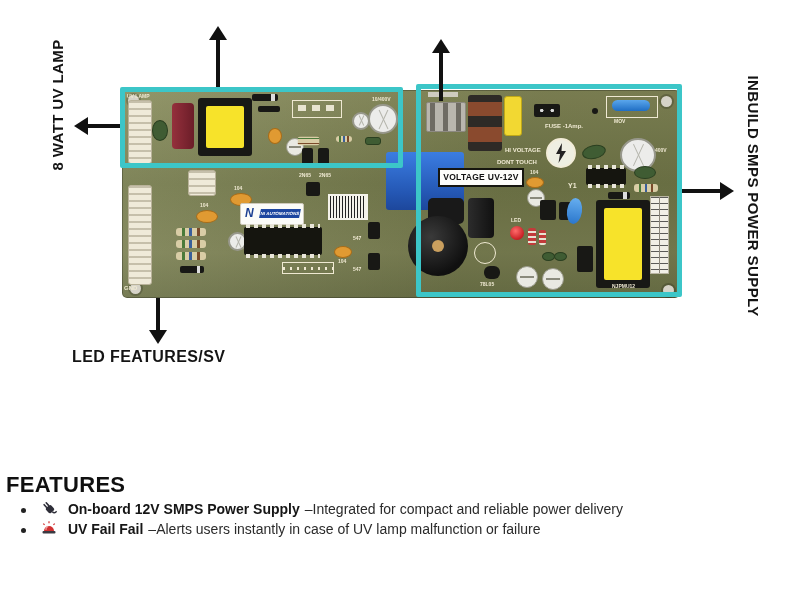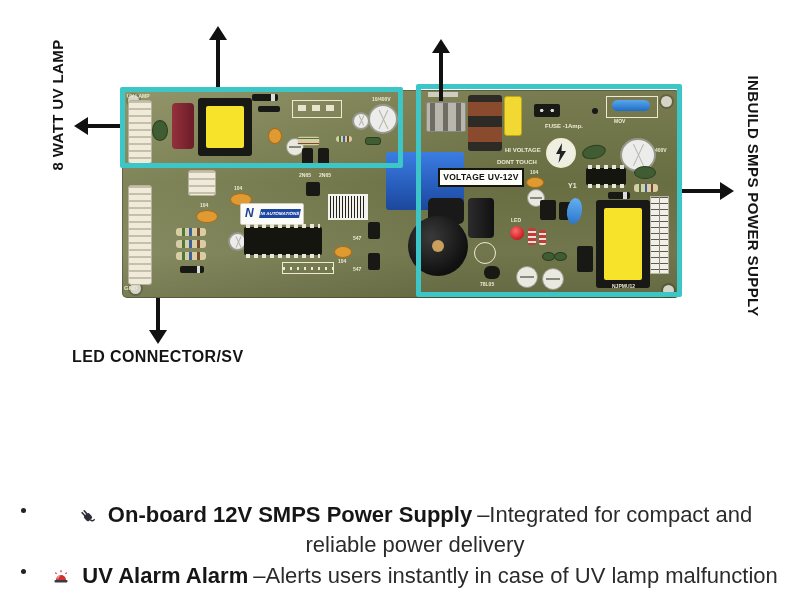--- a/index.html
+++ b/index.html
@@ -48,33 +48,33 @@
   .barcode{background:#f4f2ea;background-image:repeating-linear-gradient(90deg,#222 0 1px,transparent 1px 3px);border:2px solid #f4f2ea;}
   .digitstrip{background:#f1efe6;border:1px solid #b9b5a2;
     background-image:linear-gradient(90deg,transparent 48%,#8a867a 48% 52%,transparent 52%),
       repeating-linear-gradient(180deg,rgba(40,40,40,.75) 0 1px,transparent 1px 6px);}
 
   .hl{position:absolute;border:5px solid #3cc6c8;z-index:6;border-radius:2px;box-sizing:border-box;}
 
   
   .features-head{position:absolute;left:6px;top:472px;font-size:22px;font-weight:bold;color:#101010;letter-spacing:.3px;}
   .features-list{position:absolute;left:6px;top:500px;width:784px;margin:0;padding:0;list-style:none;}
-  .features-list li{position:relative;padding-left:34px;margin:0 0 1px 0;font-size:22px;line-height:1.36;color:#2b2b2b;text-align:center;}
+  .features-list li{position:relative;padding-left:34px;margin:0 0 1px 0;font-size:14px;line-height:1.36;color:#2b2b2b;}
   .dot{position:absolute;left:15px;top:8px;width:5px;height:5px;border-radius:50%;background:#222;}
   .ft-b{font-weight:bold;color:#161616;margin-right:5px;}
   .ft-icon{display:inline-block;width:18px;height:16px;vertical-align:-2px;margin-right:6px;}
 </style>
 </head>
 <body>
 
 <div class="scene">
 
   <div class="callout vlabel" style="left:-6px;top:99px;width:126px;text-align:center;transform:rotate(-90deg);">8 WATT UV LAMP</div>
   <div class="callout vlabel" style="left:637px;top:183px;width:232px;text-align:center;transform:rotate(90deg);">INBUILD SMPS POWER SUPPLY</div>
-  <div class="callout" style="left:72px;top:348px;font-size:16px;">LED CONNECTOR/SV</div>
+  <div class="callout" style="left:72px;top:348px;font-size:16px;">LED FEATURES/SV</div>
 
   <div>
     <div class="ahead ah-up" style="left:209px;top:26px;"></div>
     <div class="aline" style="left:216px;top:38px;width:4px;height:50px;"></div>
   </div>
   <div>
     <div class="ahead ah-up" style="left:432px;top:39px;"></div>
     <div class="aline" style="left:439px;top:51px;width:4px;height:50px;z-index:7;"></div>
   </div>
   <div>
@@ -203,20 +203,21 @@
 
     <div class="cmp blackpart" style="left:474px;top:110px;width:54px;height:88px;border-radius:3px;"></div>
     <div class="cmp" style="left:482px;top:118px;width:38px;height:72px;background:#f7e32a;border-radius:2px;"></div>
     <div class="cmp digitstrip" style="left:528px;top:106px;width:17px;height:76px;"></div>
     <div class="silk s5" style="left:490px;top:194px;">NJPMU12</div>
   </div>
 
   <div class="hl" style="left:120px;top:87px;width:283px;height:81px;"></div>
   <div class="hl" style="left:416px;top:84px;width:266px;height:213px;"></div>
 
+  <div class="features-head">FEATURES</div>
   <ul class="features-list">
     <li>
       <span class="dot"></span>
       <span class="ft-icon"><svg width="18" height="16" viewBox="0 0 18 16">
             <g transform="rotate(-42 9 8)">
               <rect x="5.5" y="6" width="7" height="7" rx="2" fill="#2e2e38"></rect>
               <rect x="6.8" y="1.5" width="1.6" height="5" rx=".8" fill="#2e2e38"></rect>
               <rect x="9.6" y="1.5" width="1.6" height="5" rx=".8" fill="#2e2e38"></rect>
               <path d="M9 13 q0 3 3.5 2.5" stroke="#2e2e38" stroke-width="1.4" fill="none"></path>
             </g>
@@ -224,16 +225,16 @@
       <span class="ft-b">On-board 12V SMPS Power Supply</span><span>–Integrated for compact and reliable power delivery</span>
     </li>
     <li>
       <span class="dot"></span>
       <span class="ft-icon"><svg width="18" height="16" viewBox="0 0 18 16">
             <path d="M4 11 a5 5 0 0 1 10 0 z" fill="#d03030"></path>
             <path d="M6 10 a3.2 3.2 0 0 1 2.2 -3.6" stroke="#f2a0a0" stroke-width="1.1" fill="none"></path>
             <rect x="2.5" y="11" width="13" height="2.6" rx="1" fill="#3a3a42"></rect>
             <path d="M9 3.2 v-2 M4.6 4.8 L3.2 3.6 M13.4 4.8 L14.8 3.6" stroke="#d03030" stroke-width="1.2"></path>
           </svg></span>
-      <span class="ft-b">UV Alarm Alarm</span><span>–Alerts users instantly in case of UV lamp malfunction or failure</span>
+      <span class="ft-b">UV Fail Fail</span><span>–Alerts users instantly in case of UV lamp malfunction or failure</span>
     </li>
   </ul>
 </div>
 
 </body></html>

